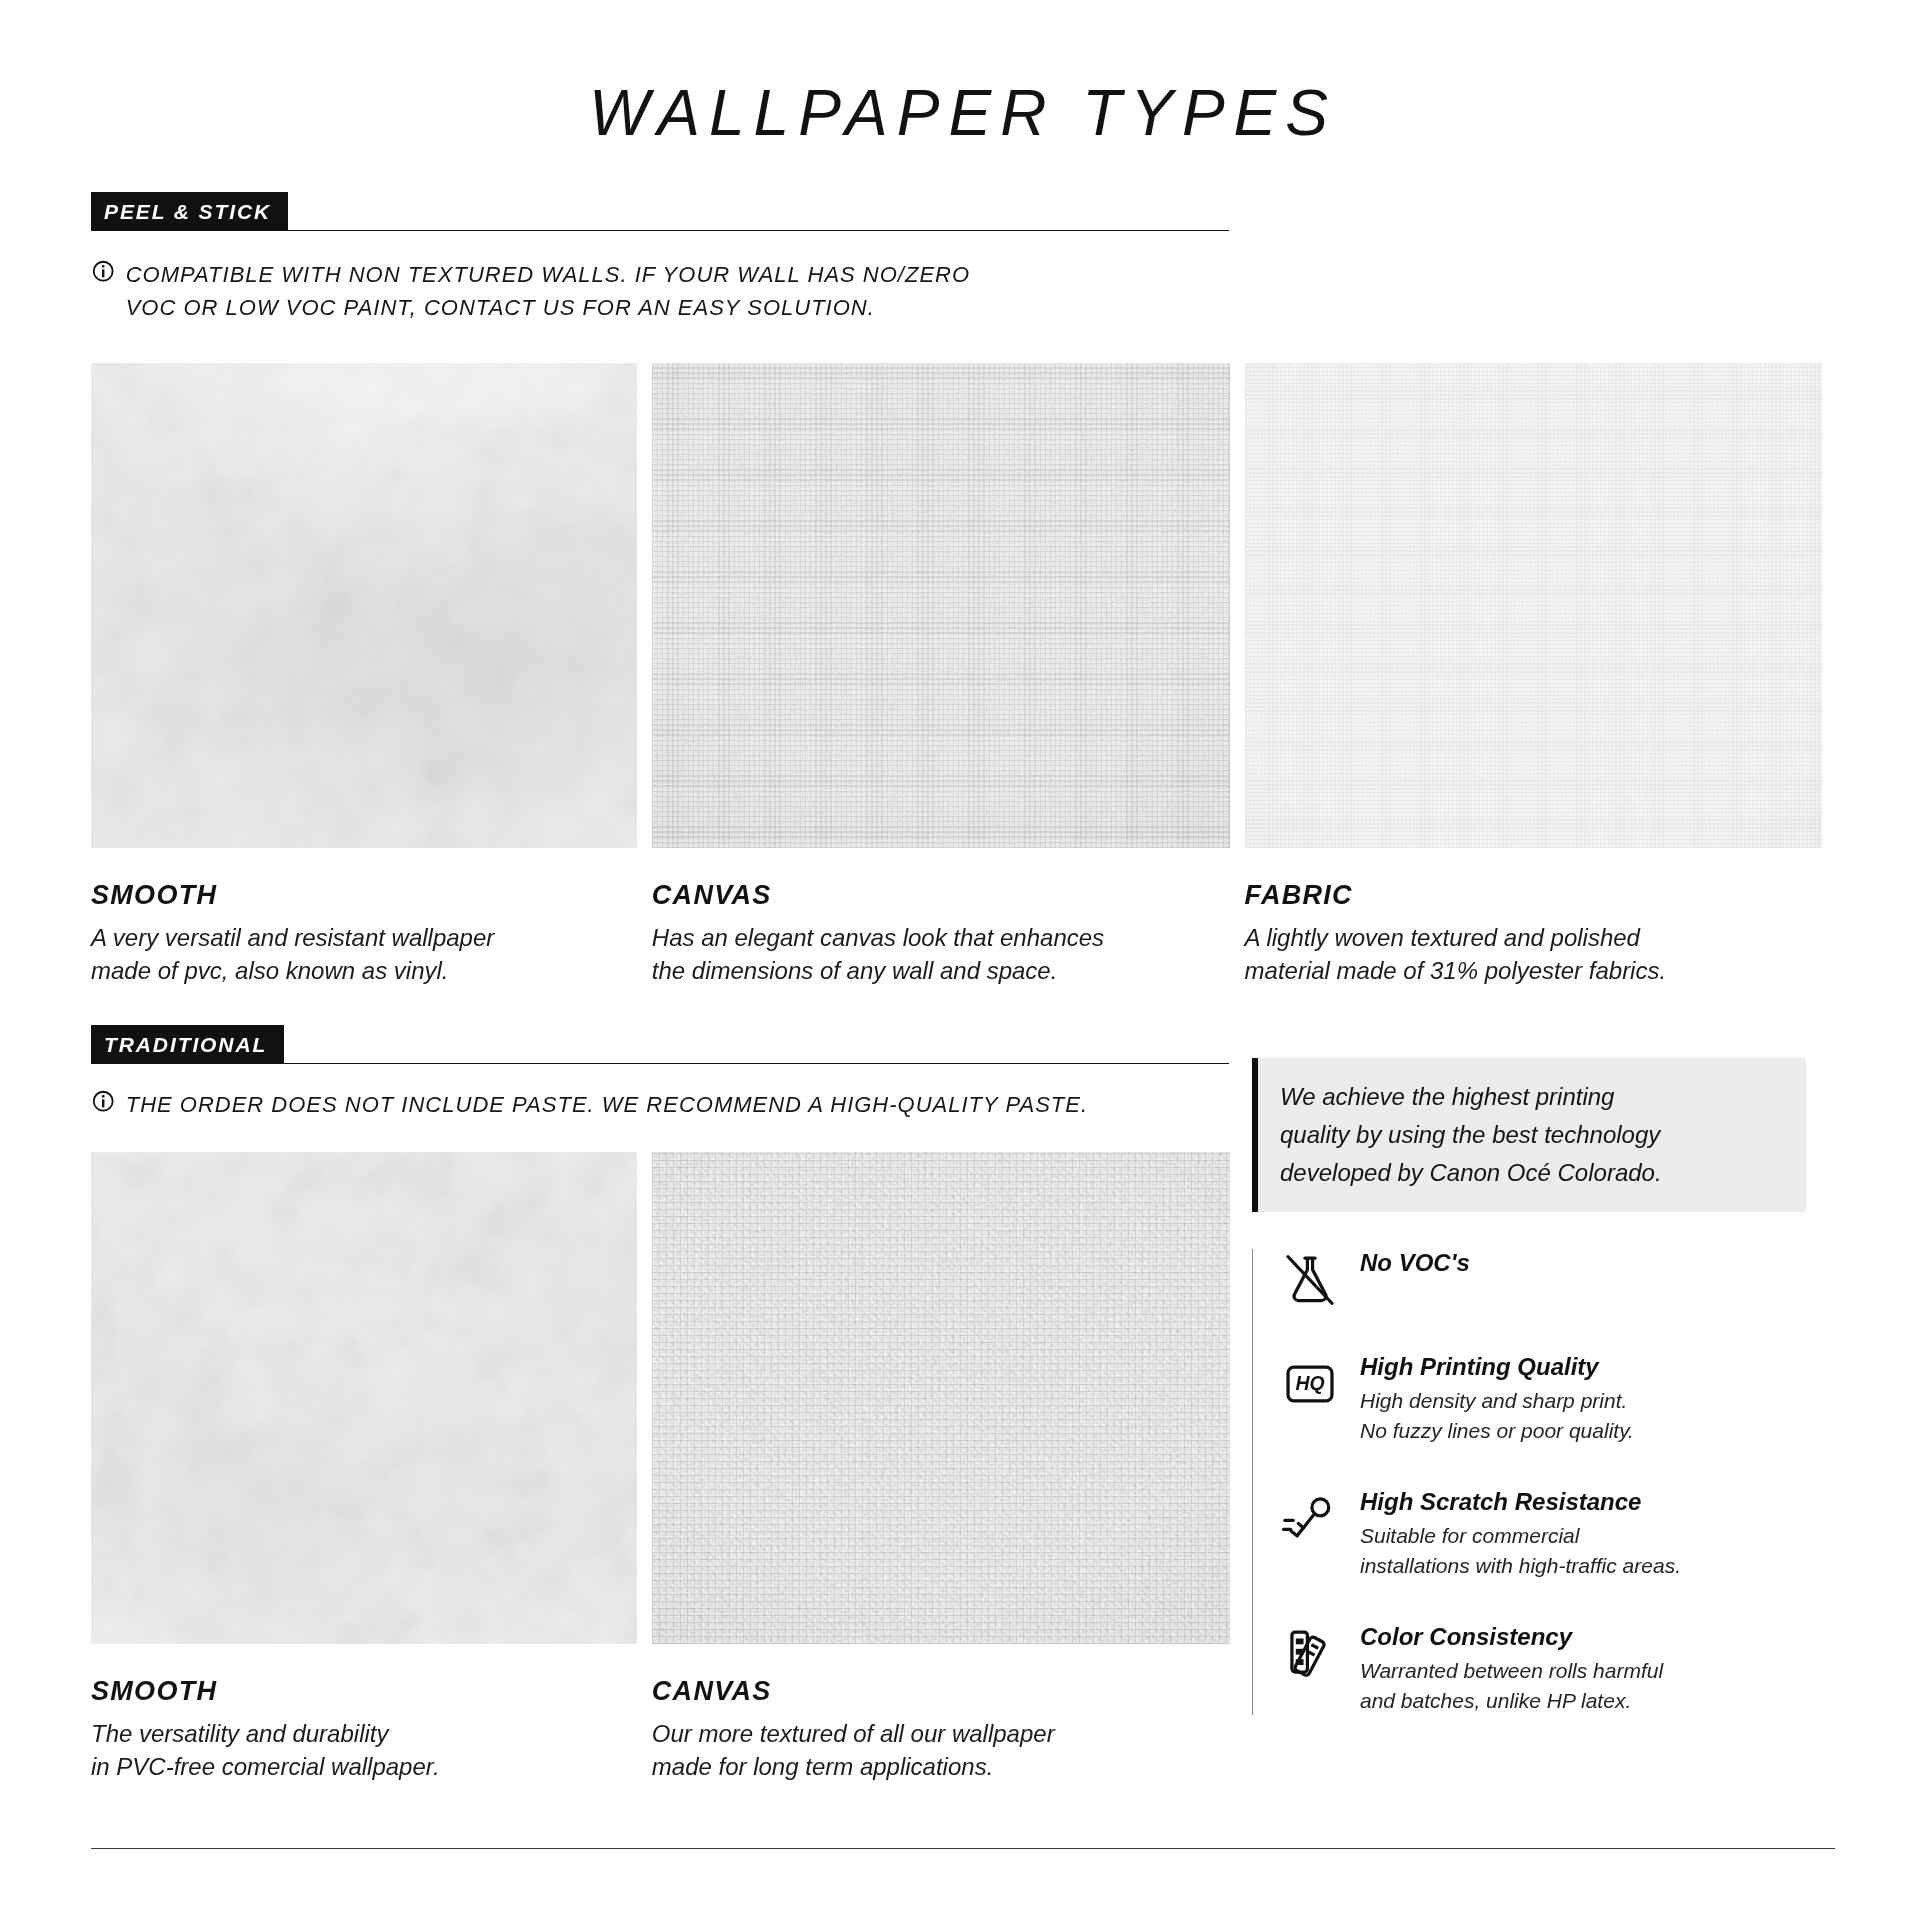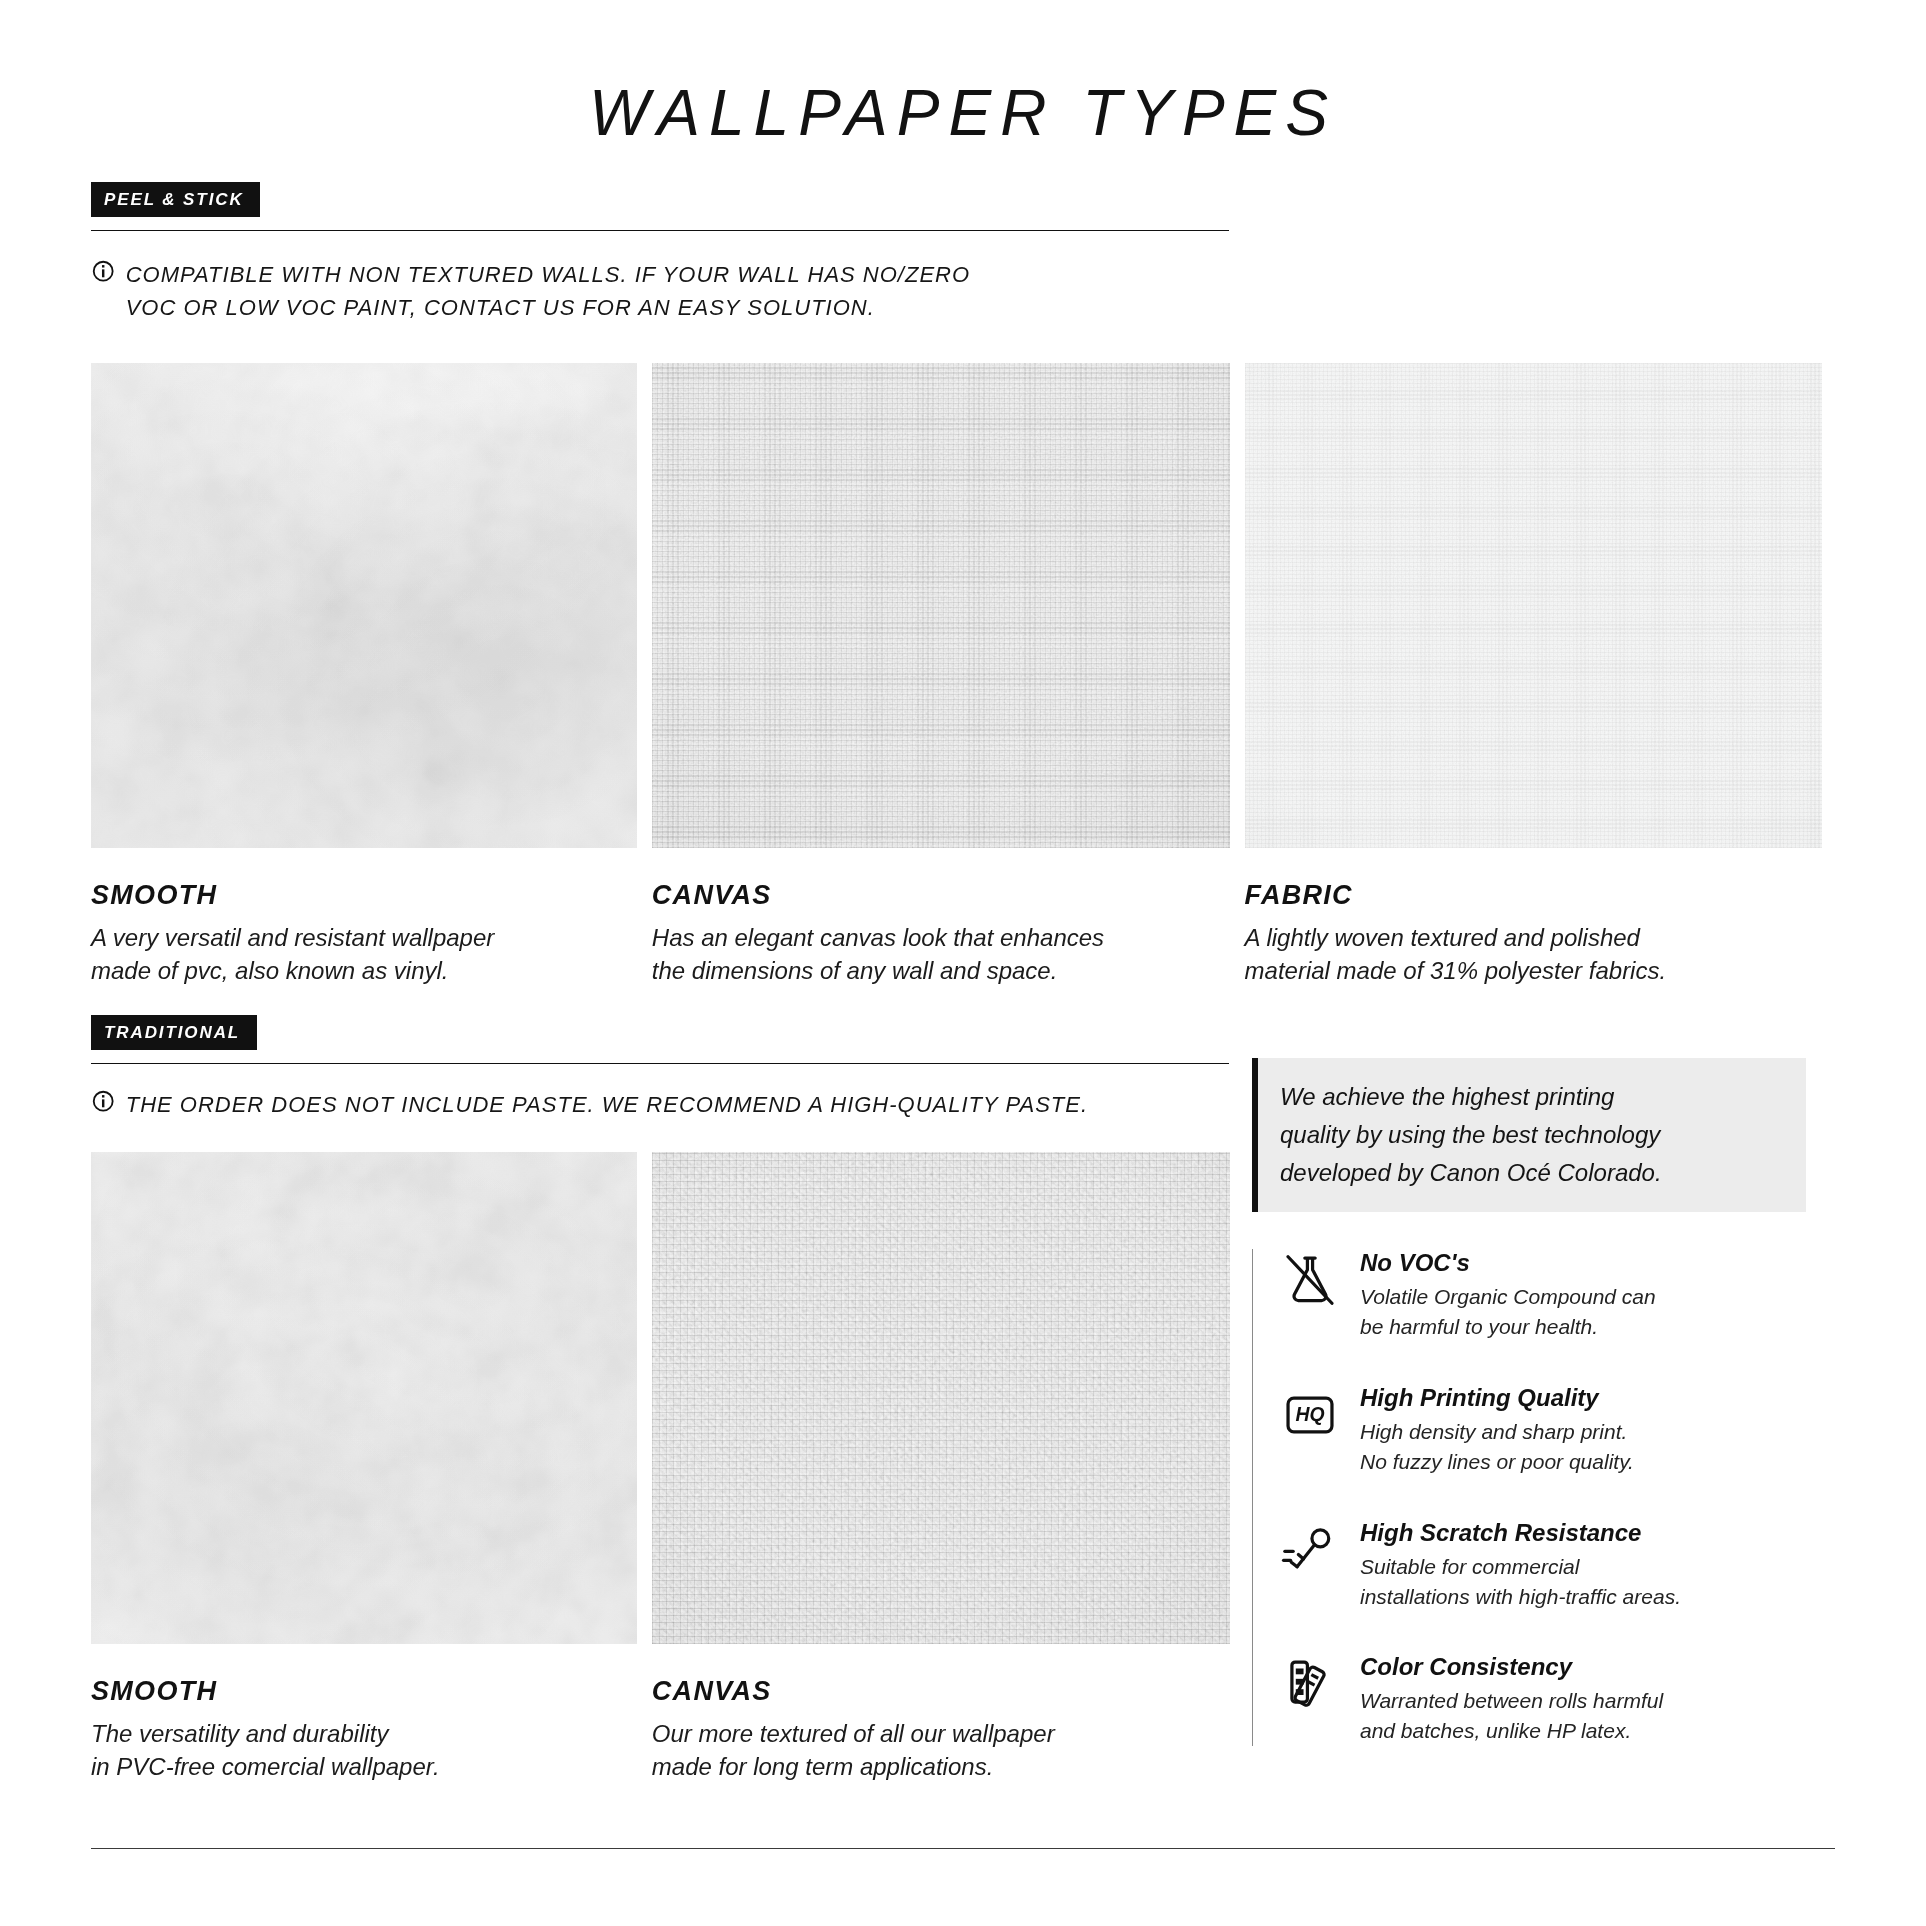--- a/index.html
+++ b/index.html
@@ -24,23 +24,23 @@
     color:#121212;
   }
 
   
   .sec-header { position:relative; height:40px; width:1138px; }
   .sec-header .rule {
     position:absolute; left:0; right:0; bottom:0;
     border-bottom:1.9px solid #111;
   }
   .sec-label {
-    position:absolute; left:0; bottom:14px;
+    position:absolute; left:0; bottom:0;
     background:#111; color:#fff;
-    font-size:17px; font-weight:bold; letter-spacing:1.9px;
+    font-size:21px; font-weight:bold; letter-spacing:1.9px;
     padding:7.7px 16.7px 7px 13px;
   }
 
   
   .note { display:flex; gap:10.3px; margin-top:27px; align-items:flex-start; }
   .note .info-icon { flex:none; margin-top:1.3px; }
   .note-text {
     font-size:22px; letter-spacing:1px; line-height:1.5;
     white-space:pre-line; color:#161616;
   }
@@ -272,22 +272,20 @@
             <span class="f-icon">
               <svg viewBox="0 0 96 96" width="62" height="62" aria-hidden="true">
                 <g stroke="#111" stroke-width="5" fill="none" stroke-linecap="round" stroke-linejoin="round">
                   <path d="M40 14 h16 M44 14 v18 L24 70 a7 7 0 0 0 6 10 h36 a7 7 0 0 0 6 -10 L52 32 V14"></path>
                   <line x1="14" y1="12" x2="82" y2="84"></line>
                 </g>
               </svg>
             </span>
             <div class="f-text">
               <div class="f-title">No VOC's</div>
-              <div class="f-desc">Volatile Organic Compound can
-be harmful to your health.</div>
             </div>
           </div>
 
           <div class="feature">
             <span class="f-icon">
               <svg viewBox="0 0 96 96" width="62" height="62" aria-hidden="true">
                 <rect x="14" y="22" width="68" height="52" rx="9" fill="none" stroke="#111" stroke-width="5"></rect>
                 <text x="48" y="58" text-anchor="middle" font-family="Liberation Sans, DejaVu Sans, sans-serif" font-weight="bold" font-size="30" fill="#111">HQ</text>
               </svg>
             </span>

